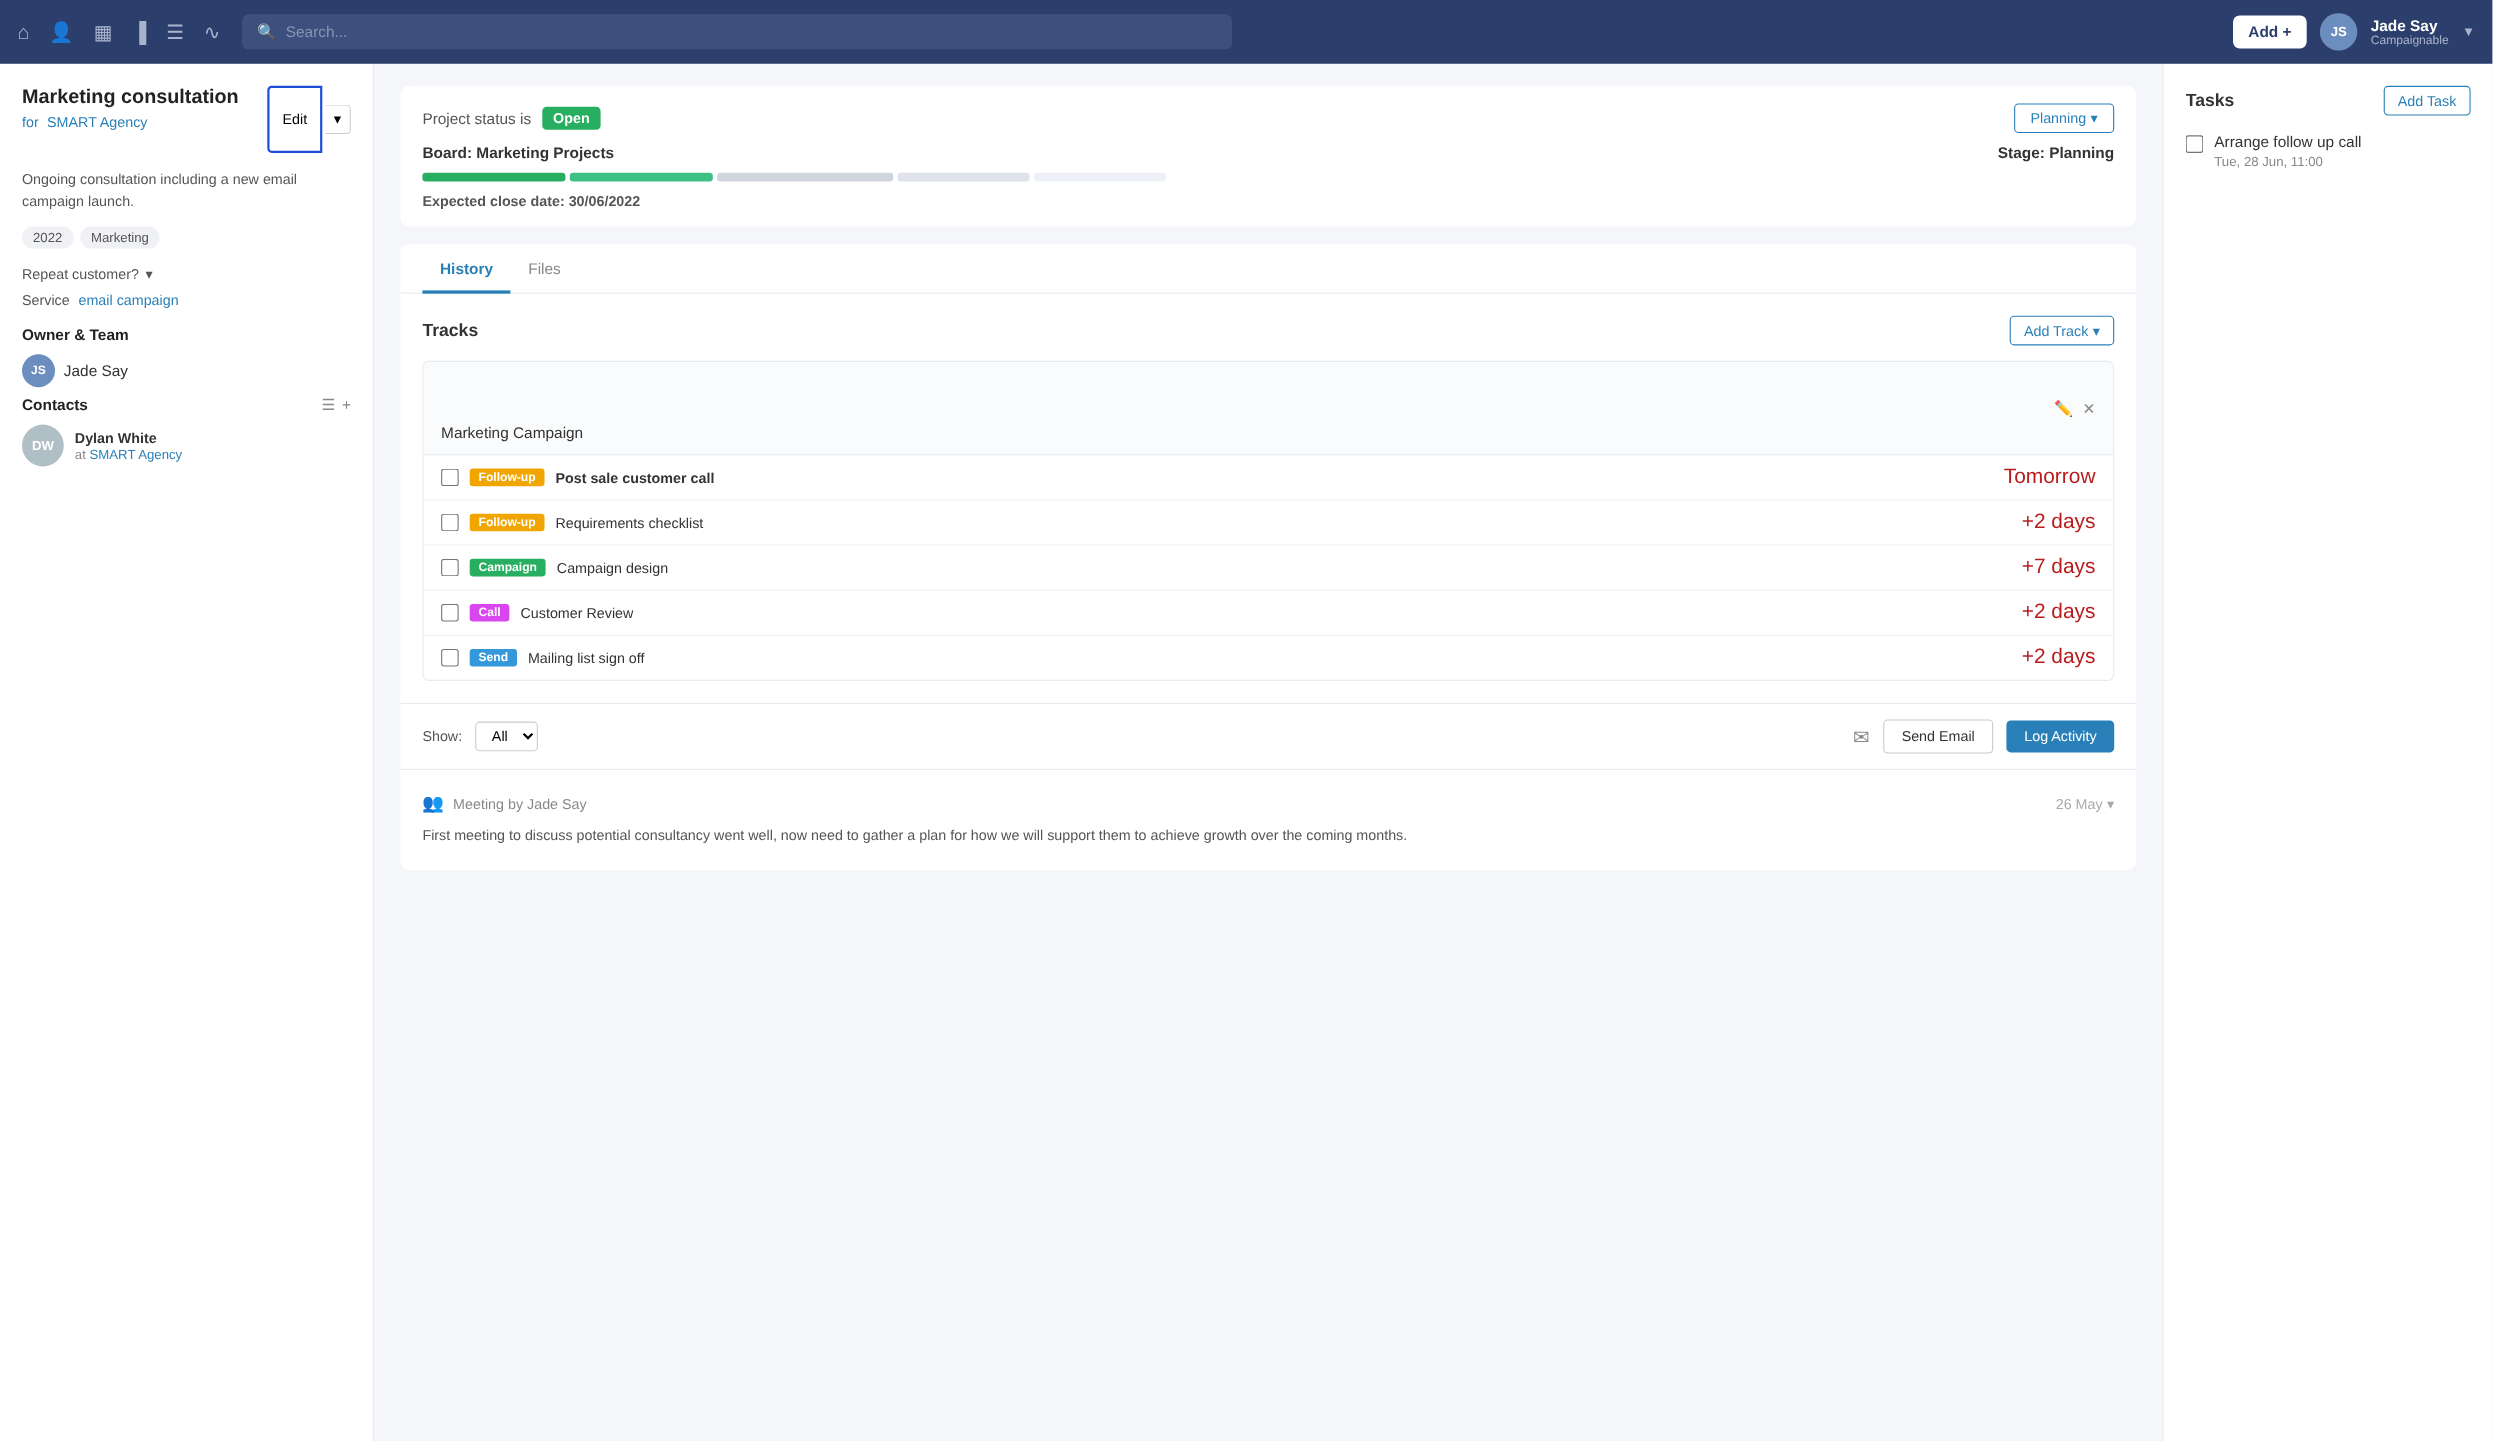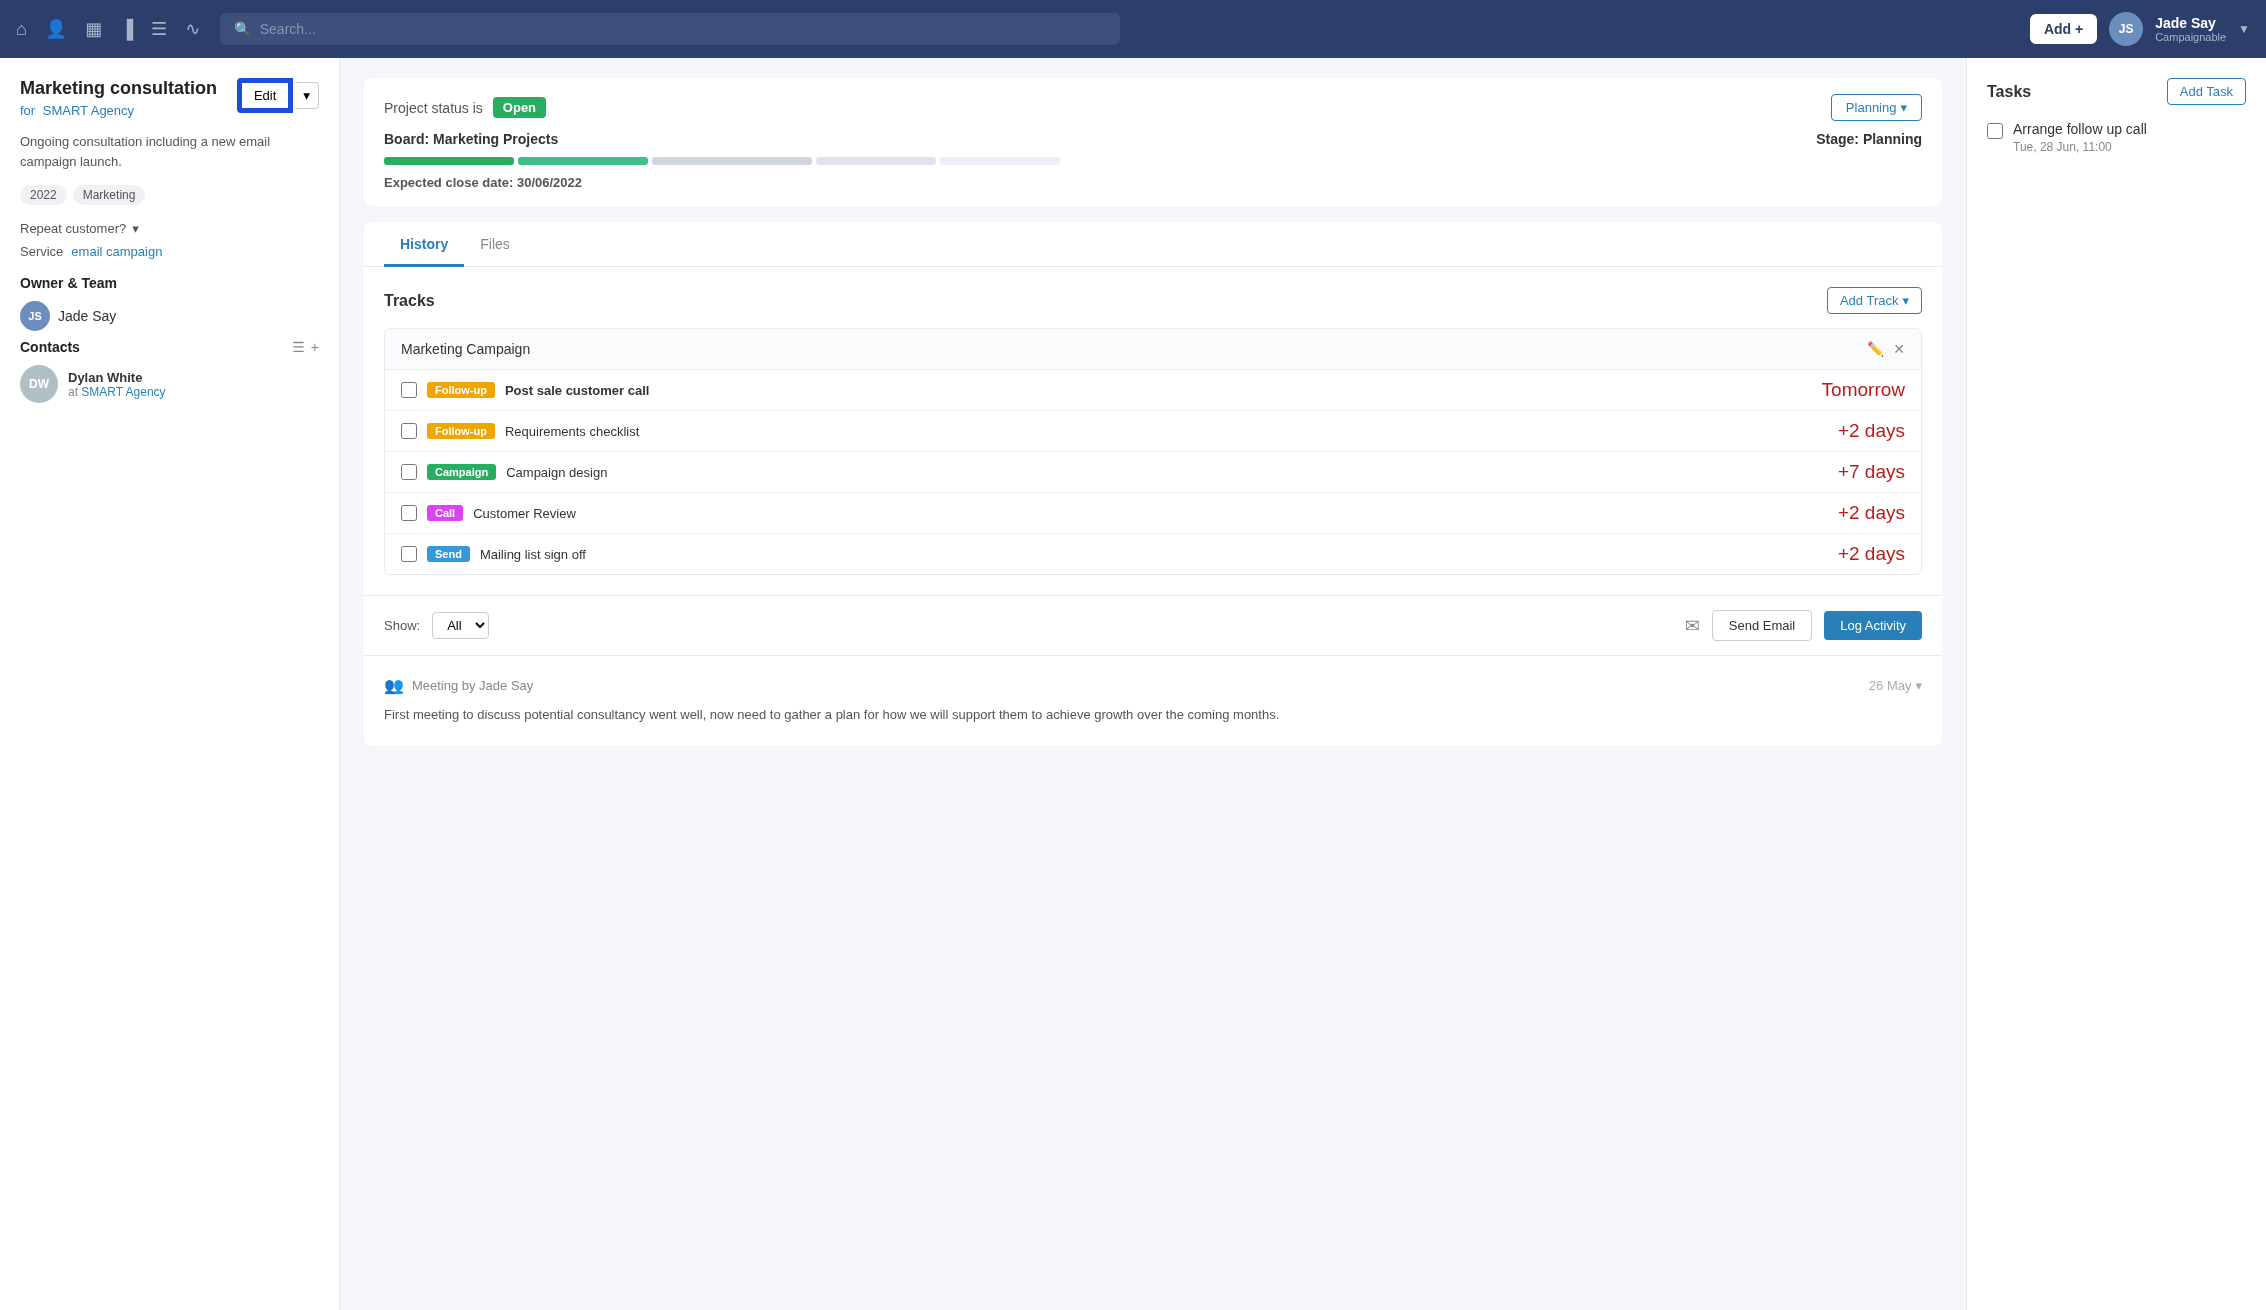--- a/index.html
+++ b/index.html
@@ -77,23 +77,23 @@
       background: #fff;
       border-right: 1px solid #e8eaf0;
       padding: 20px 20px;
       overflow-y: auto;
     }
     .sidebar-title { font-size: 18px; font-weight: 700; color: #222; }
     .sidebar-subtitle { color: #2980b9; font-size: 13px; margin-top: 4px; cursor: pointer; }
     .edit-btn-group { display: flex; align-items: center; gap: 2px; }
     .edit-btn {
       background: #fff;
-      border: 5px solid #1d4ed8;
+      border: 2px solid #1d4ed8;
       border-radius: 4px 0 0 4px;
-      padding: 5px 12px;
+      padding: 21px 12px;
       cursor: pointer;
       font-size: 13px;
     }
     .edit-caret {
       background: #fff;
       border: 1px solid #ccc;
       border-left: none;
       border-radius: 0 4px 4px 0;
       padding: 5px 8px;
       cursor: pointer;
@@ -215,21 +215,21 @@
       overflow: hidden;
     }
     .track-card-header {
       display: flex;
       align-items: center;
       justify-content: space-between;
       padding: 12px 16px;
       background: #fafbfc;
       border-bottom: 1px solid #e8eaf0;
     }
-    .track-name { font-size: 14px; font-weight: 500; color: #333; }
+    .track-name { font-size: 14px; font-weight: 500; color: #333; margin-top: 44px; }
     .track-actions { display: flex; gap: 8px; color: #888; }
     .track-item-row {
       display: flex;
       align-items: center;
       padding: 9px 16px;
       border-bottom: 1px solid #f0f1f5;
       gap: 10px;
     }
     .track-item-row:last-child { border-bottom: none; }
     .track-checkbox { width: 16px; height: 16px; }

